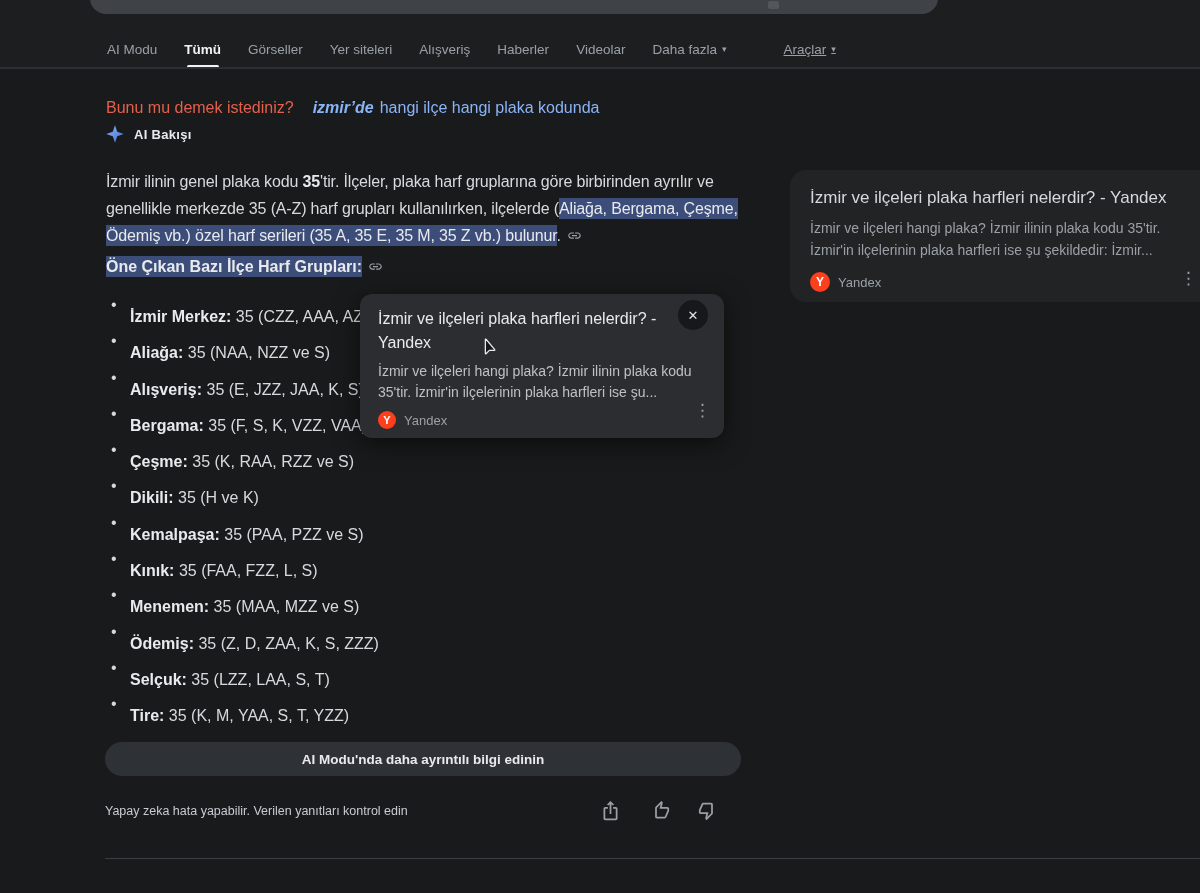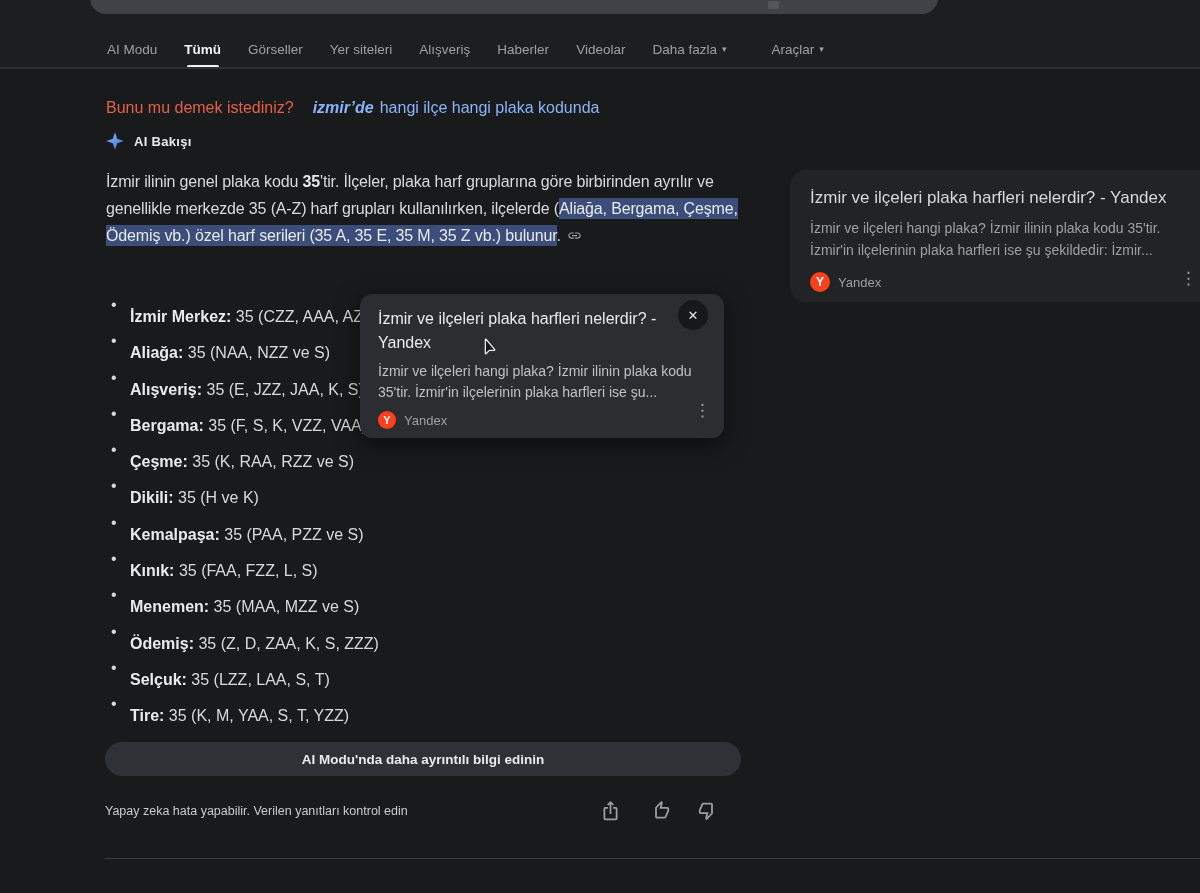--- a/index.html
+++ b/index.html
@@ -5,31 +5,31 @@
   html,body{margin:0;padding:0;background:#0e0f10;}
   .page{position:relative;width:1200px;height:893px;background:#191a1b;overflow:hidden;
         font-family:"Liberation Sans",sans-serif;color:#dadce0;}
   
   .header{position:absolute;left:0;top:0;width:1200px;height:68px;background:#1d1e20;}
   .header-divider{position:absolute;left:0;top:67px;width:1200px;height:2px;background:#2d2f32;}
   .searchbar{position:absolute;left:90px;top:-18px;width:848px;height:32px;background:#3f4247;border-radius:16px;}
   .kbfrag{position:absolute;left:768px;top:1px;width:11px;height:8px;background:#585c62;border-radius:2px;opacity:.8;}
   .tabs{position:absolute;left:107px;top:30px;height:38px;display:flex;align-items:center;gap:27px;}
   .tab{position:relative;height:38px;display:flex;align-items:center;font-size:13.5px;color:#9aa0a6;cursor:pointer;white-space:nowrap;}
-  .tab.gap{margin-left:18px;}
+  .tab.gap{margin-left:30px;text-decoration:underline;}
   .tab.active{color:#f1f3f4;font-weight:bold;}
   .tab.active::after{content:"";position:absolute;left:50%;transform:translateX(-50%);bottom:0;width:32px;height:3px;border-radius:3px;background:#f1f3f4;}
   .caret{font-size:9px;margin-left:5px;color:#9aa0a6;}
   
   .suggestion{position:absolute;left:106px;top:99px;font-size:16px;}
   .sug-red{color:var(--red);}
   .sug-em{color:var(--blue);font-weight:bold;font-style:italic;margin-left:19px;}
   .sug-rest{color:var(--blue);margin-left:6px;}
   
-  .ai-label{position:absolute;left:105px;top:131px;display:flex;align-items:center;gap:9px;}
+  .ai-label{position:absolute;left:105px;top:124px;display:flex;align-items:center;gap:9px;}
   .ai-label svg{width:20px;height:20px;}
   .ai-label span{font-size:13px;font-weight:bold;color:#e8eaed;letter-spacing:.3px;}
   .para{position:absolute;left:106px;top:168px;width:662px;margin:0;font-size:16px;line-height:27px;letter-spacing:-0.15px;color:#d7dadd;}
   .para b{color:#e8eaed;}
   mark.sel{background:var(--sel);color:#e8eaed;padding:2px 0;}
   .linkicon{width:15px;height:15px;vertical-align:-2px;color:#9aa0a6;margin-left:6px;cursor:pointer;}
   .section-heading{position:absolute;left:106px;top:258px;font-size:16px;}
   .section-heading mark.sel{font-weight:bold;}
   
   .list{position:absolute;left:105px;top:296px;width:660px;}
@@ -126,20 +126,23 @@
         </defs>
       <path fill="url(#sg)" d="M12 1.5l2.7 7.8 7.8 2.7-7.8 2.7L12 22.5l-2.7-7.8-7.8-2.7 7.8-2.7z"></path>
     </svg>
     <span>AI Bakışı</span>
   </div>
 
   <p class="para"><span>İzmir ilinin genel plaka kodu </span><b>35</b><span>'tir. İlçeler, plaka harf gruplarına göre birbirinden ayrılır ve genellikle merkezde 35 (A-Z) harf grupları kullanılırken, ilçelerde (</span><mark class="sel">Aliağa, Bergama, Çeşme, Ödemiş vb.) özel harf serileri (35 A, 35 E, 35 M, 35 Z vb.) bulunur</mark><span>.</span><svg class="linkicon" viewBox="0 0 24 24" fill="currentColor">
         <path d="M3.9 12c0-1.71 1.39-3.1 3.1-3.1h4V7H7c-2.76 0-5 2.24-5 5s2.24 5 5 5h4v-1.9H7c-1.71 0-3.1-1.39-3.1-3.1zM8 13h8v-2H8v2zm9-6h-4v1.9h4c1.71 0 3.1 1.39 3.1 3.1s-1.39 3.1-3.1 3.1h-4V17h4c2.76 0 5-2.24 5-5s-2.24-5-5-5z"></path>
       </svg></p>
 
+  <div class="section-heading"><mark class="sel">Öne Çıkan Bazı İlçe Harf Grupları:</mark><svg class="linkicon" viewBox="0 0 24 24" fill="currentColor">
+        <path d="M3.9 12c0-1.71 1.39-3.1 3.1-3.1h4V7H7c-2.76 0-5 2.24-5 5s2.24 5 5 5h4v-1.9H7c-1.71 0-3.1-1.39-3.1-3.1zM8 13h8v-2H8v2zm9-6h-4v1.9h4c1.71 0 3.1 1.39 3.1 3.1s-1.39 3.1-3.1 3.1h-4V17h4c2.76 0 5-2.24 5-5s-2.24-5-5-5z"></path>
+      </svg></div>
 
   <div class="list">
       <div class="li">
         <span class="bullet">•</span>
         <span class="li-text"><b>İzmir Merkez:</b><span> 35 (CZZ, AAA, AZ</span></span>
         <span class="tail">Z)</span>
       </div>
       <div class="li">
         <span class="bullet">•</span>
         <span class="li-text"><b>Aliağa:</b><span> 35 (NAA, NZZ ve S)</span></span>

